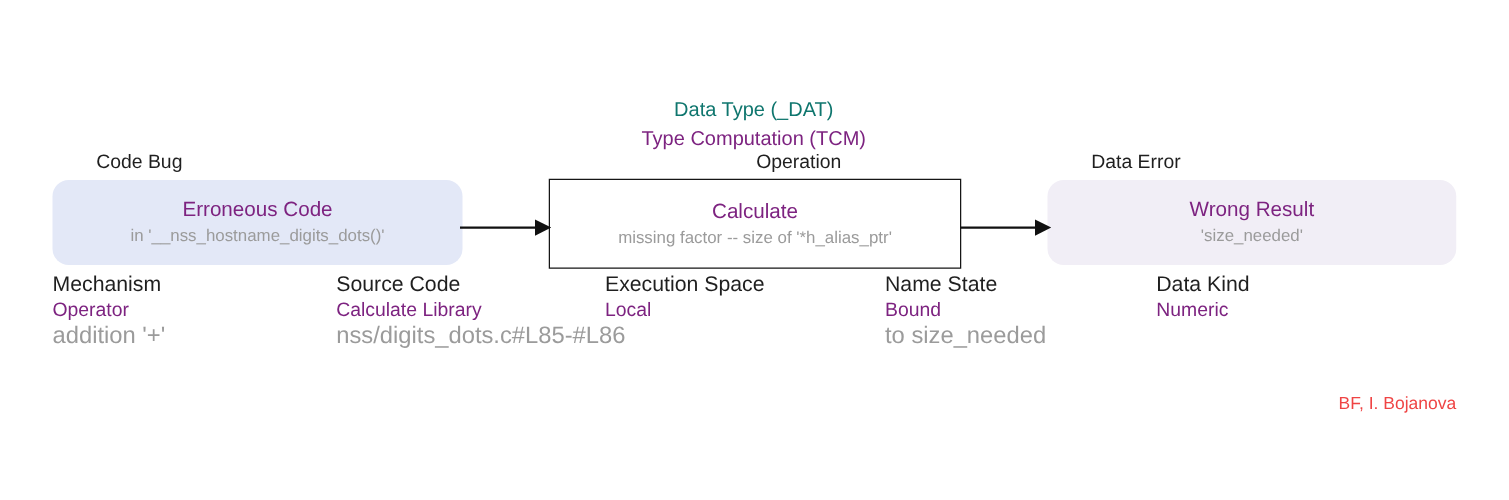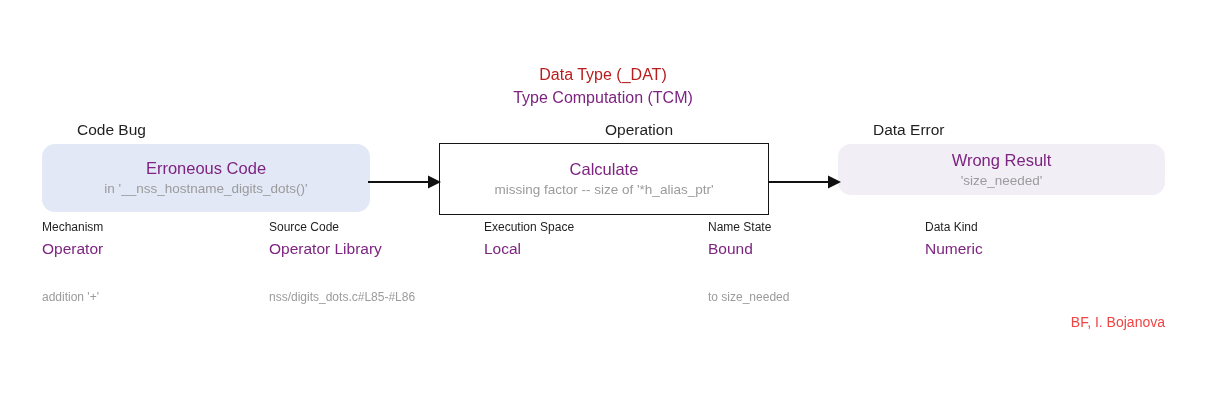--- a/index.html
+++ b/index.html
@@ -30,22 +30,23 @@
   }
 
   
   .top-head {
     text-align: center;
     width: 480px;
     left: 363px;
   }
   .top-head .line1 {
     font-size: 16px;
-    color: #b91c1c;
+    color: #0f766e;
     line-height: 23px;
+    margin-top: 14px;
   }
   .top-head .line2 {
     font-size: 16px;
     line-height: 23px;
   }
 
   
   .node {
     box-sizing: border-box;
     display: flex;
@@ -76,53 +77,52 @@
     top: 143px;
     width: 330px;
     height: 72px;
     background: #ffffff;
     border: 1.6px solid #151515;
   }
   .node-right {
     left: 838px;
     top: 144px;
     width: 327px;
-    height: 51px;
+    height: 68px;
     background: #f1eef6;
   }
 
   
   .box-cap {
     font-size: 15.5px;
     color: #1f1f1f;
     white-space: nowrap;
     margin-left: 35px;
   }
 
   
   .arrow { pointer-events: none; }
 
   
   .attr {
     width: 240px;
   }
   .attr .attr-name {
-    font-size: 12px;
+    font-size: 17px;
     color: #1f1f1f;
     line-height: 21px;
     white-space: nowrap;
   }
   .attr .attr-val {
     font-size: 15.5px;
     line-height: 21px;
   }
   .attr .attr-note {
-    font-size: 12px;
+    font-size: 19px;
     line-height: 20px;
-    margin-top: 28px;
   }
 
   
   .footer {
     right: 42px;
     top: 314px;
     font-size: 14px;
     color: #ef4444;
     white-space: nowrap;
   }
@@ -169,21 +169,21 @@
   </svg>
 
   <div class="abs attr" style="left:42px; top:217px;">
     <div class="attr-name">Mechanism</div>
     <div class="attr-val purple">Operator</div>
     <div class="attr-note gray-sub">addition '+'</div>
   </div>
 
   <div class="abs attr" style="left:269px; top:217px;">
     <div class="attr-name">Source Code</div>
-    <div class="attr-val purple">Operator Library</div>
+    <div class="attr-val purple">Calculate Library</div>
     <div class="attr-note gray-sub">nss/digits_dots.c#L85-#L86</div>
   </div>
 
   <div class="abs attr" style="left:484px; top:217px;">
     <div class="attr-name">Execution Space</div>
     <div class="attr-val purple">Local</div>
     <div class="attr-note gray-sub"></div>
   </div>
 
   <div class="abs attr" style="left:925px; top:217px;">

